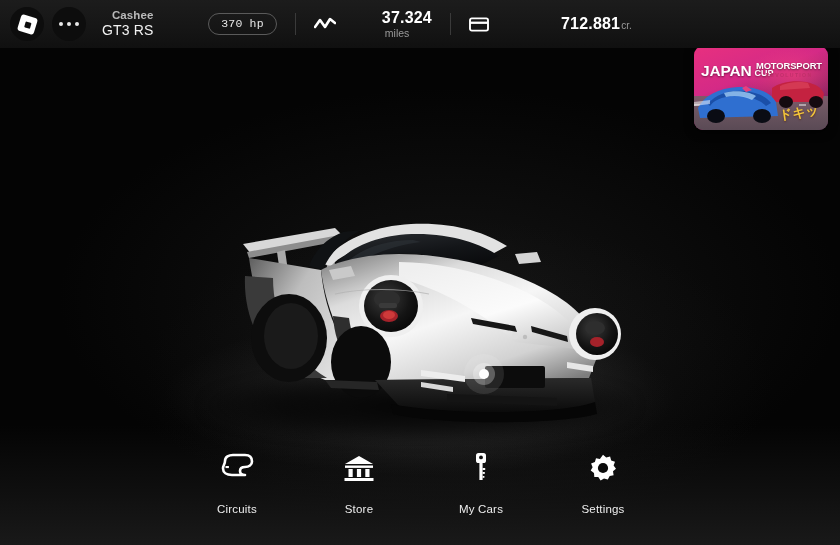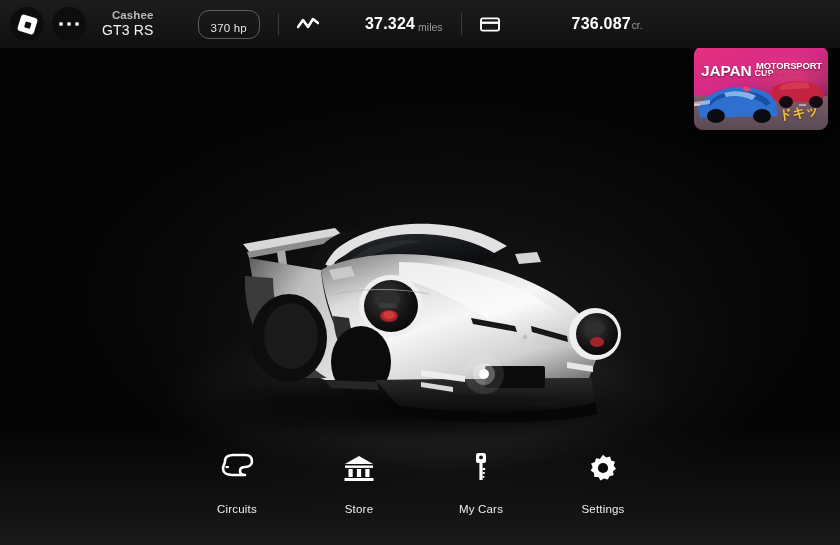--- a/index.html
+++ b/index.html
@@ -69,24 +69,25 @@
   .stat-group {
     display: flex; align-items: center; gap: 10px;
     padding: 0 18px; height: 26px;
     pointer-events: auto;
   }
   .divider { width: 1px; height: 22px; background: #3a3a3a; }
 
   .hp-pill {
     border: 1px solid #5a5a5a;
     border-radius: 11px;
-    padding: 11px 12px 4px;
+    padding: 3px 12px 4px;
     font-size: 11.5px; color: #e6e6e6;
     letter-spacing: .2px;
     white-space: nowrap;
+    font-family: Liberation Mono, monospace;
   }
   .icon-white { display: flex; align-items: center; justify-content: center; }
   .miles-val { font-size: 16px; font-weight: bold; color: #fff; letter-spacing: .2px; }
   .miles-unit { font-size: 10.5px; color: #9a9a9a; margin-left: 3px; }
   .cred-val { font-size: 16px; font-weight: bold; color: #fff; letter-spacing: .2px; }
   .cred-unit { font-size: 10px; color: #9a9a9a; margin-left: 1px; }
 
   
   .stage {
     position: absolute; top: 48px; left: 0;
@@ -224,37 +225,37 @@
       </div>
 
       <div class="divider"></div>
 
       <div class="stat-group">
         <span class="icon-white">
           <svg width="22" height="16" viewBox="0 0 22 16">
             <polyline points="1,11 6,4 11,11 16,3 21,7" fill="none" stroke="#ffffff" stroke-width="2.6" stroke-linecap="round" stroke-linejoin="round"></polyline>
           </svg>
         </span>
-        <span style="display:flex;align-items:flex-end;margin-left:36px;">
+        <span style="display:flex;align-items:flex-start;margin-left:36px;flex-direction:column;">
           <span class="miles-val">37.324</span>
           <span class="miles-unit">miles</span>
         </span>
       </div>
 
       <div class="divider"></div>
 
       <div class="stat-group">
         <span class="icon-white">
           <svg width="20" height="15" viewBox="0 0 20 15">
             <rect x="1" y="1.4" width="18" height="12.2" rx="1.8" fill="none" stroke="#ffffff" stroke-width="1.9"></rect>
             <rect x="1" y="4.6" width="18" height="2.3" fill="#ffffff"></rect>
           </svg>
         </span>
         <span style="display:flex;align-items:baseline;margin-left:62px;">
-          <span class="cred-val">736.087</span>
+          <span class="cred-val">712.881</span>
           <span class="cred-unit">cr.</span>
         </span>
       </div>
 
     </div>
   </div>
 
   <div class="stage">
     <div class="floor-sheen"></div>
 

